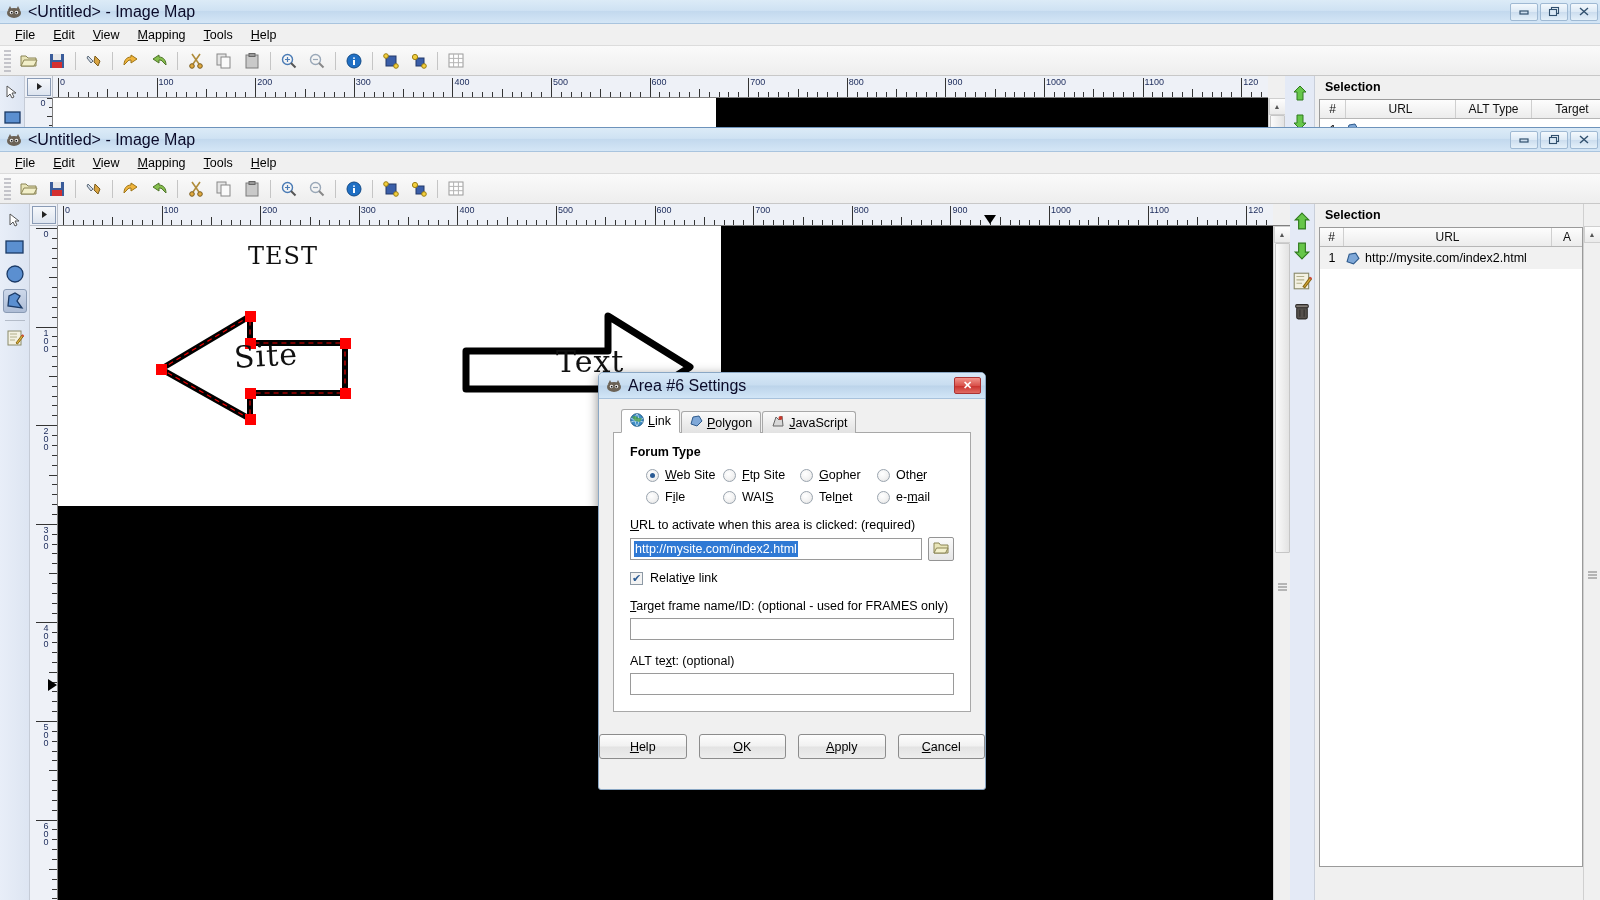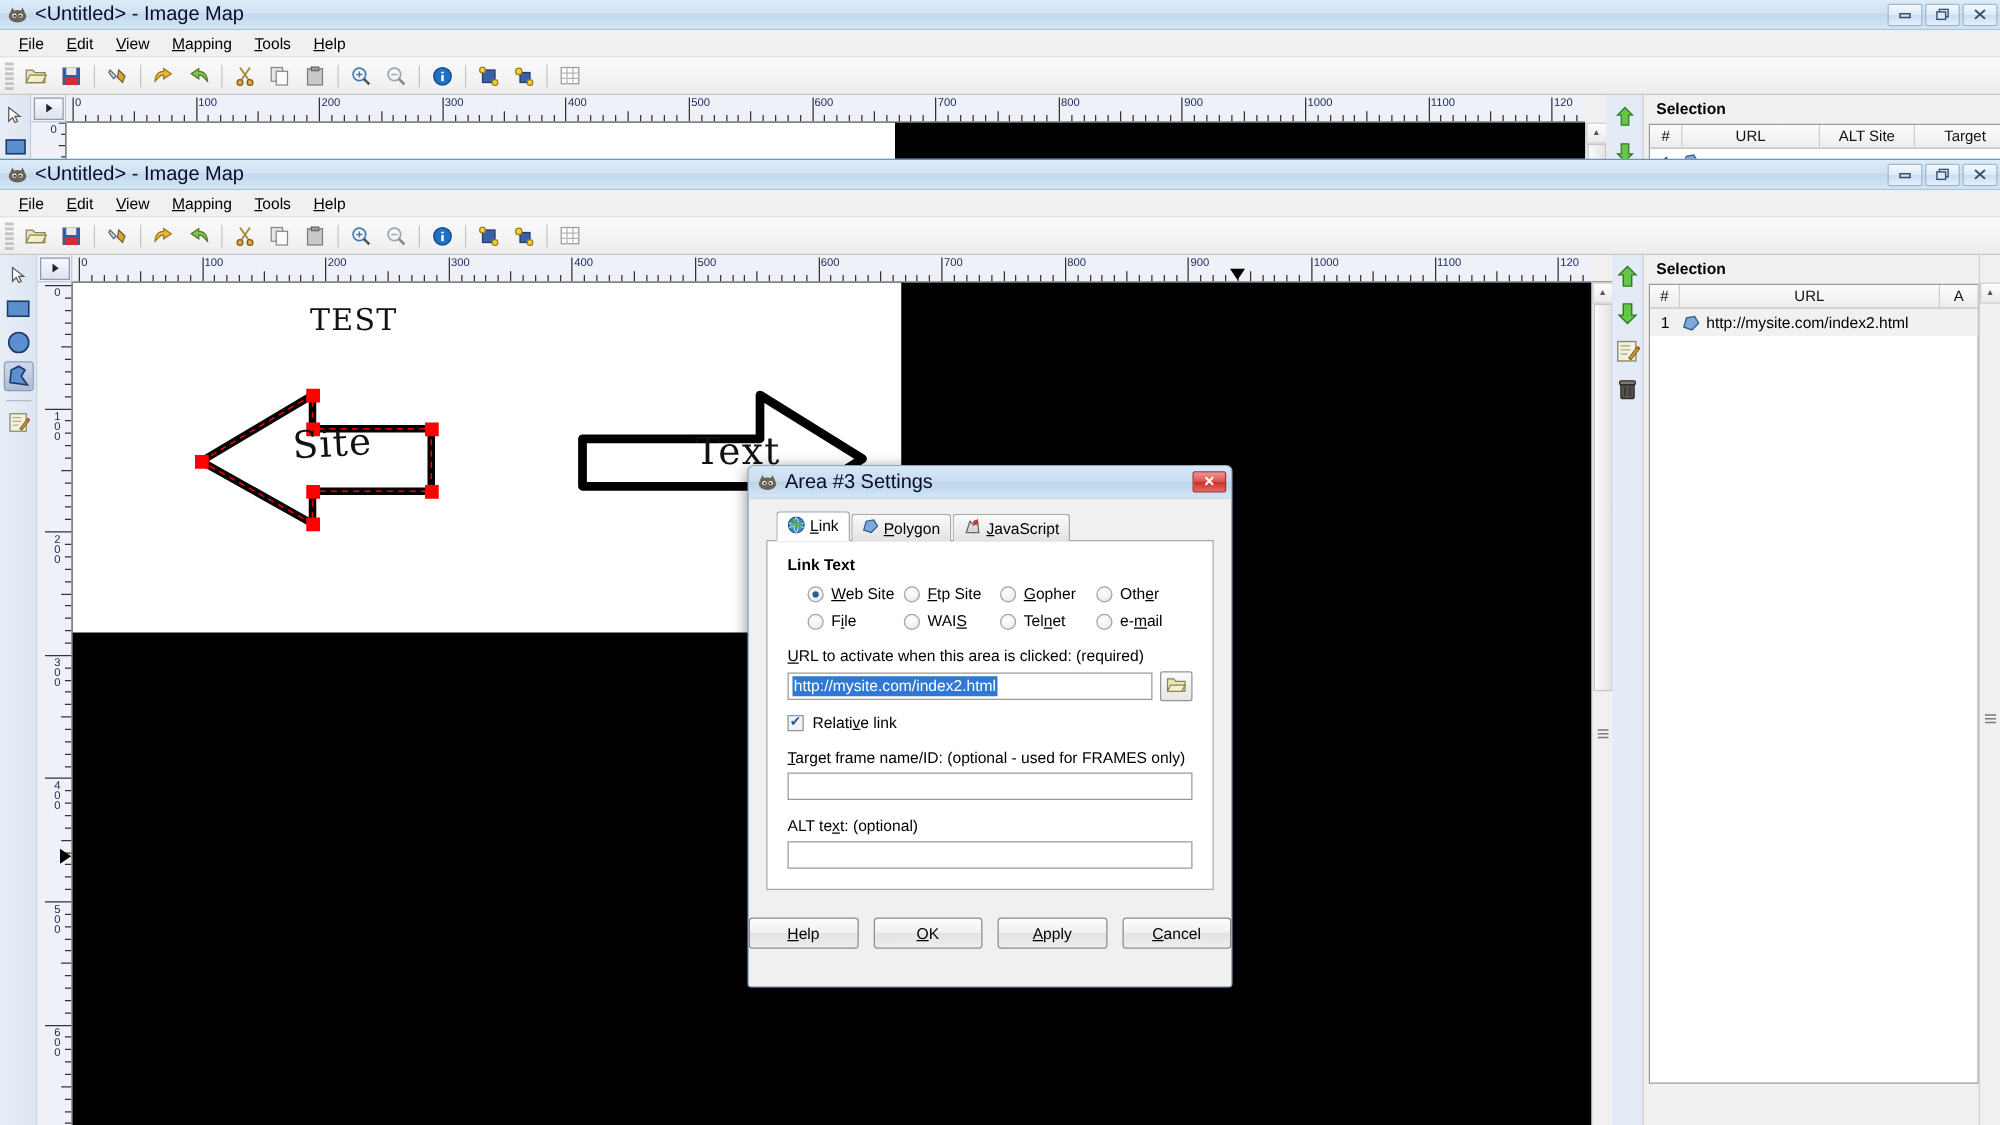--- a/index.html
+++ b/index.html
@@ -597,21 +597,21 @@
               <path d="M8 15 L14 9 H11 V1 H5 V9 H2z" fill="#66c64a" stroke="#2f7a1e"></path>
             </svg>
         </div>
       </div>
       <div style="flex:1;padding-left:4px;">
         <div class="seltitle">Selection</div>
         <div class="seltable" style="height:30px;">
           <div class="selhead">
             <div style="width:26px;">#</div>
             <div style="width:110px;">URL</div>
-            <div style="width:76px;">ALT Site</div>
+            <div style="width:76px;">ALT Type</div>
             <div style="width:80px;border-right:none;">Target</div>
           </div>
           <div class="selrow">
             <span class="c-num">1</span>
             <span>
               <svg width="13" height="12" viewBox="0 0 13 12">
                   <path d="M1 9 L3 2 L9 1 L12 6 L7 11z" fill="#7fa8d8" stroke="#2e5a8c"></path>
                 </svg>
             </span>
           </div>
@@ -1141,21 +1141,21 @@
     <span class="title-icon">
       <svg width="16" height="16" viewBox="0 0 16 16">
         <ellipse cx="8" cy="9" rx="7" ry="5" fill="#6b6256"></ellipse>
         <path d="M2 6 L4 2 L6 6 Z M10 6 L12 2 L14 6 Z" fill="#6b6256"></path>
         <circle cx="5.5" cy="8.5" r="1.7" fill="#fff"></circle>
           <circle cx="10.5" cy="8.5" r="1.7" fill="#fff"></circle>
         <circle cx="5.7" cy="8.7" r="0.9" fill="#111"></circle>
           <circle cx="10.3" cy="8.7" r="0.9" fill="#111"></circle>
       </svg>
     </span>
-    <span class="title-text">Area #3 Settings</span>
+    <span class="title-text">Area #6 Settings</span>
     <span class="dlg-close">✕</span>
   </div>
 
   <div class="dlg-body">
     <div class="tabs">
       <div class="tab sel">
         <span>
           <svg width="14" height="14" viewBox="0 0 14 14">
               <circle cx="7" cy="7" r="6.3" fill="#3d8cc7" stroke="#1f5a85"></circle>
               <path d="M1 5.5c3 1.5 9 1.5 12 0 M1 9c3-1.5 9-1.5 12 0 M7 0.8c-2.4 3-2.4 9.4 0 12.4 M7 0.8c2.4 3 2.4 9.4 0 12.4" fill="none" stroke="#cfe6f5" stroke-width=".8"></path>
@@ -1177,21 +1177,21 @@
           <svg width="14" height="13" viewBox="0 0 14 13">
               <path d="M2 11 L5 2 L8 5 L11 1 L12 11z" fill="#d8d8d8" stroke="#666"></path>
               <circle cx="9.5" cy="3" r="2" fill="#c53a2e"></circle>
             </svg>
         </span>
         <span><u>J</u>avaScript</span>
       </div>
     </div>
 
     <div class="tabpage">
-      <div class="grouplabel">Link Text</div>
+      <div class="grouplabel">Forum Type</div>
       <div class="radios">
         <label class="radio">
           <span class="rdot on"></span>
           <span><u>W</u>eb Site</span>
         </label>
         <label class="radio">
           <span class="rdot"></span>
           <span><u>F</u>tp Site</span>
         </label>
         <label class="radio">

